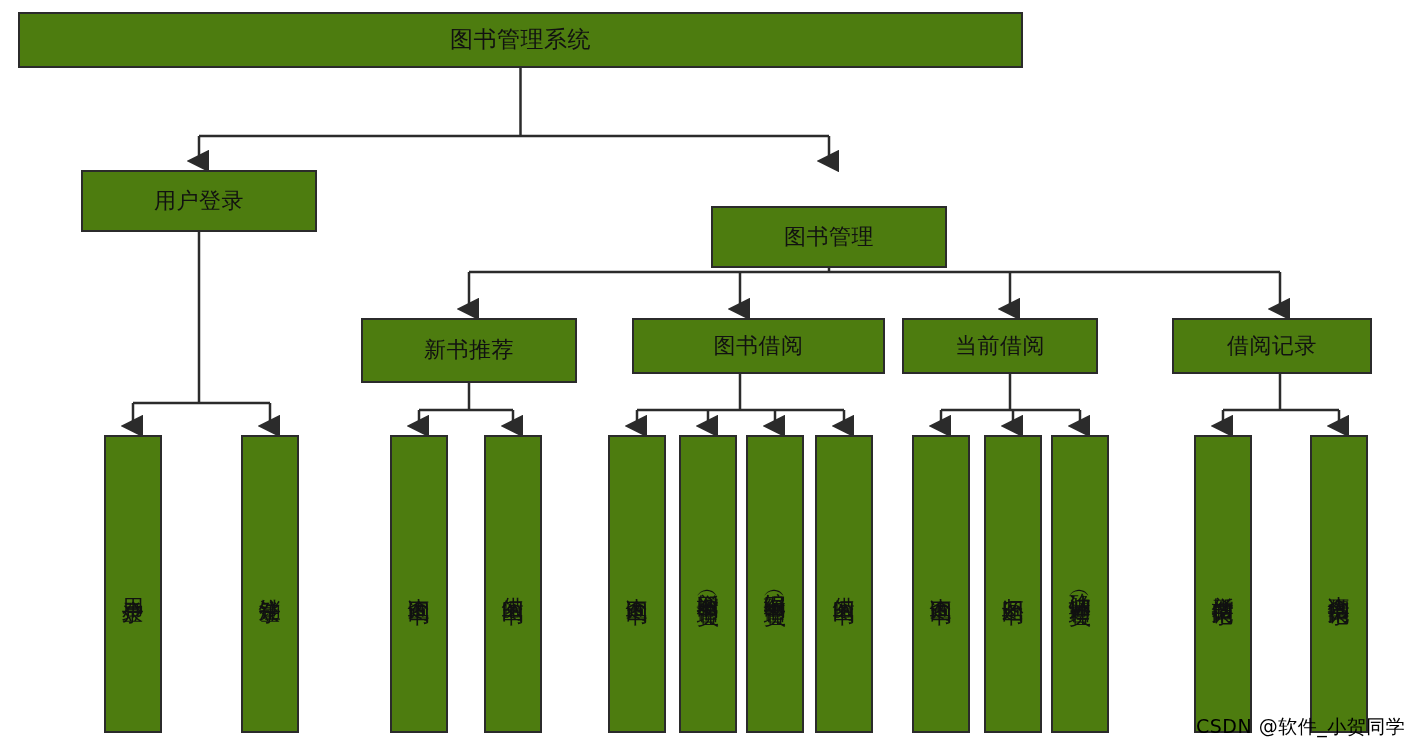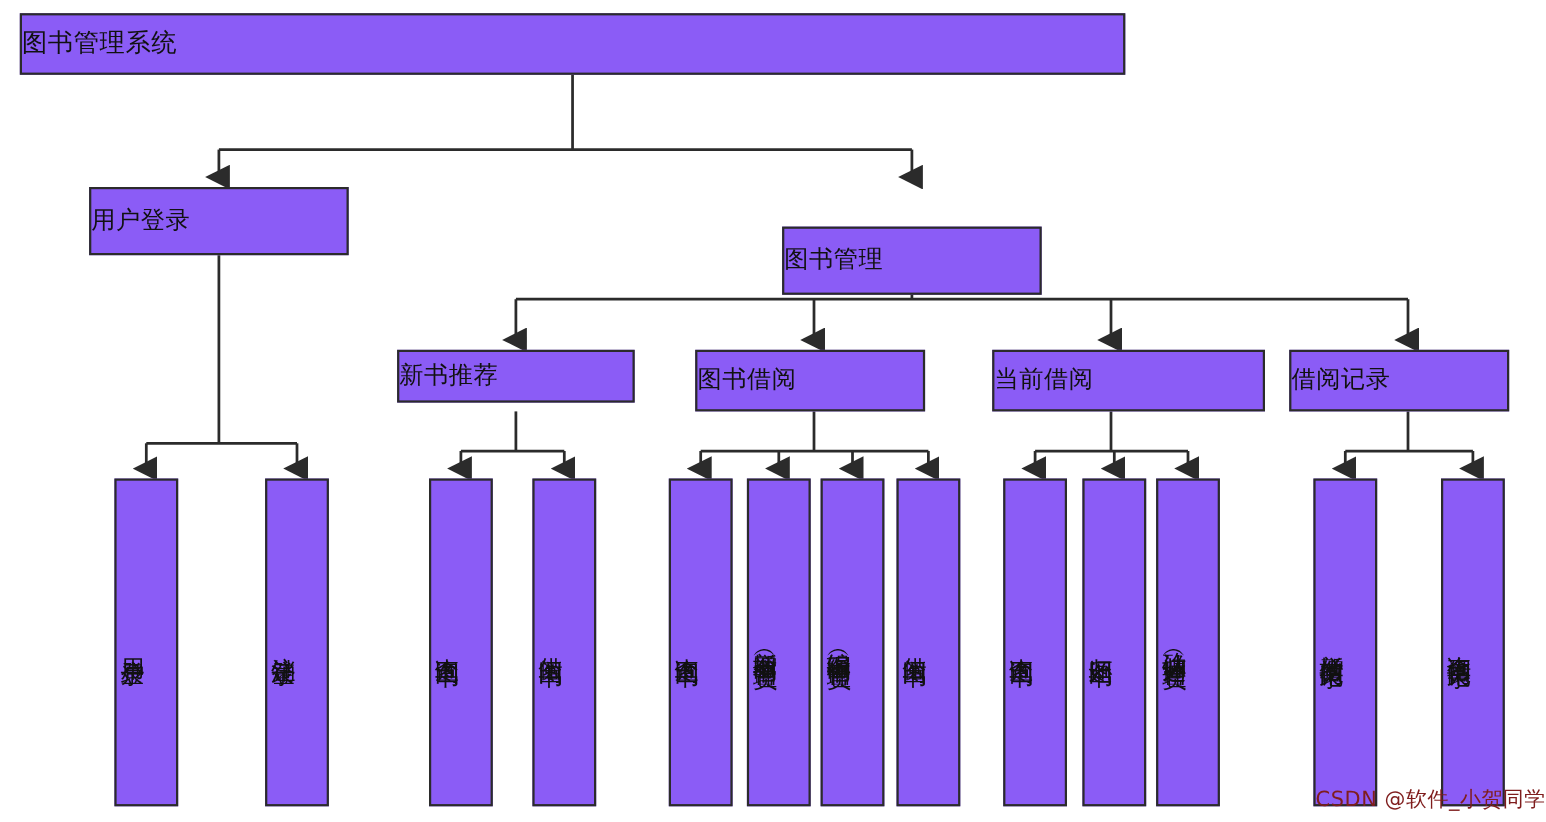--- a/index.html
+++ b/index.html
@@ -22,25 +22,25 @@
   svg.diagram-svg {
     position: absolute;
     left: 0;
     top: 0;
     width: 1405px;
     height: 747px;
   }
   .node-box {
     position: absolute;
     box-sizing: border-box;
-    background: #8b5cf6;
+    background: #4d7c0f;
     border: 2.5px solid #2b2b2b;
     display: flex;
     align-items: center;
-    justify-content: flex-start;
+    justify-content: center;
     overflow: hidden;
   }
   .node-label-h {
     font-size: 22px;
     color: #111111;
     line-height: 1.1;
     white-space: nowrap;
     letter-spacing: 0.5px;
   }
   .node-label-v {
@@ -51,21 +51,21 @@
     line-height: 1.25;
     letter-spacing: 2px;
     white-space: nowrap;
   }
   .node-label-root {
     font-size: 23px;
   }
   .watermark {
     position: absolute;
     font-size: 19px;
-    color: #7f1d1d;
+    color: #000000;
     white-space: nowrap;
     letter-spacing: 0.5px;
     pointer-events: none;
   }
 </style>
 </head>
 <body>
 
 <div id="diagram-root">
 
@@ -116,27 +116,27 @@
     <span class="node-label-h node-label-root">图书管理系统</span>
   </div>
 
   <div class="node-box" id="node-l2-0" style="left: 81px; top: 170px; width: 236px; height: 62px;">
     <span class="node-label-h">用户登录</span>
   </div>
   <div class="node-box" id="node-l2-1" style="left: 711px; top: 170px; width: 236px; height: 62px; margin-top: 36px;">
     <span class="node-label-h">图书管理</span>
   </div>
 
-  <div class="node-box" id="node-l3-0" style="left: 361px; top: 318px; width: 216px; height: 48px;">
+  <div class="node-box" id="node-l3-0" style="left: 361px; top: 318px; width: 216px; height: 65px;">
     <span class="node-label-h">新书推荐</span>
   </div>
-  <div class="node-box" id="node-l3-1" style="left: 632px; top: 318px; width: 209px; height: 56px;">
+  <div class="node-box" id="node-l3-1" style="left: 632px; top: 318px; width: 253px; height: 56px;">
     <span class="node-label-h">图书借阅</span>
   </div>
-  <div class="node-box" id="node-l3-2" style="left: 902px; top: 318px; width: 248px; height: 56px;">
+  <div class="node-box" id="node-l3-2" style="left: 902px; top: 318px; width: 196px; height: 56px;">
     <span class="node-label-h">当前借阅</span>
   </div>
   <div class="node-box" id="node-l3-3" style="left: 1172px; top: 318px; width: 200px; height: 56px;">
     <span class="node-label-h">借阅记录</span>
   </div>
 
   <div class="node-box" id="node-leaf-0" style="left: 104px; top: 435px; width: 58px; height: 298px;">
     <span class="node-label-v">用户登录</span>
   </div>
   <div class="node-box" id="node-leaf-1" style="left: 241px; top: 435px; width: 58px; height: 298px;">

